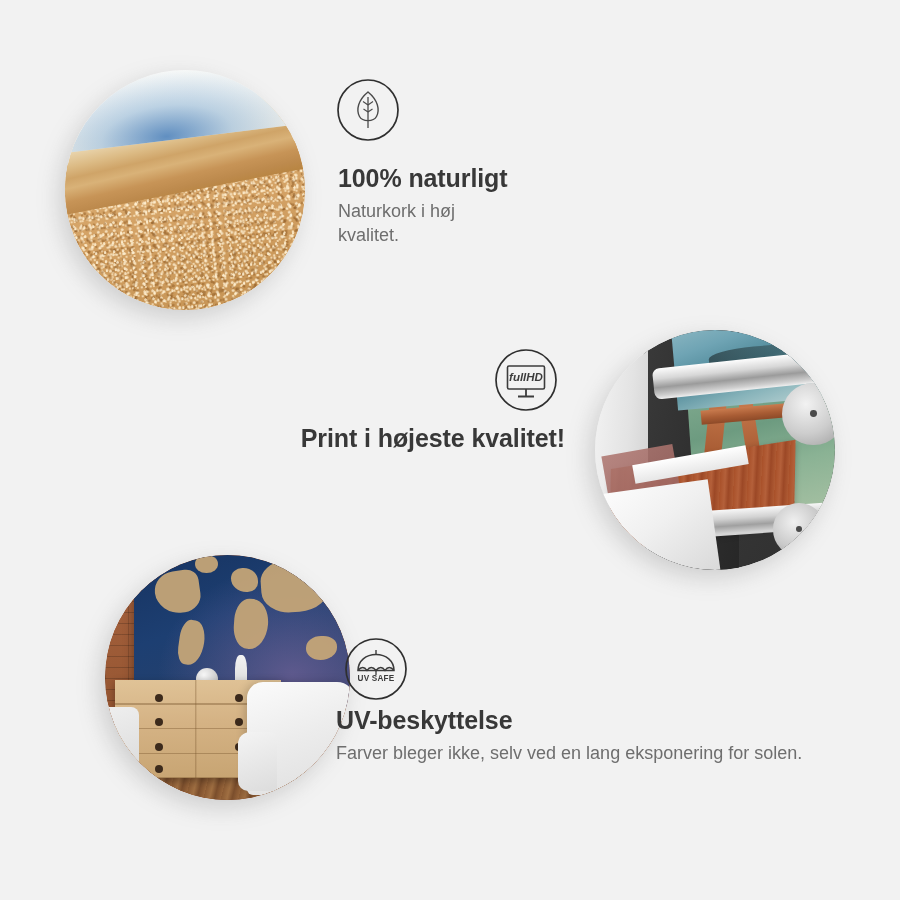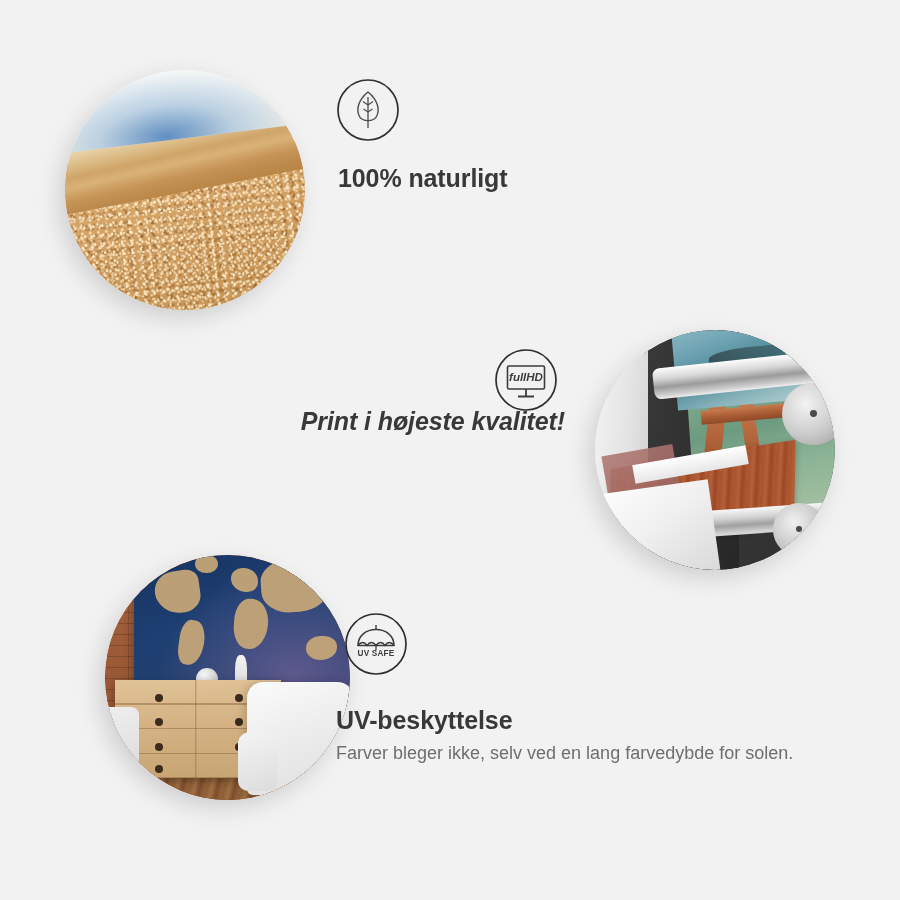--- a/index.html
+++ b/index.html
@@ -271,28 +271,28 @@
     font-size: 18px;
     color: #6e6e6e;
     margin: 6px 0 0 0;
     line-height: 1.36;
   }
   .align-right { text-align: right; }
 
   
   #text-natural { left: 338px; top: 163px; }
   
-  #text-print   { left: 140px; top: 406px; width: 425px; font-style: italic; }
+  #text-print   { left: 140px; top: 423px; width: 425px; }
   #text-print .subline { white-space: nowrap; }
   
   #text-uv      { left: 336px; top: 705px; width: 470px; }
 
   #icon-leaf   { left: 336px; top: 78px; }
   #icon-fullhd { left: 494px; top: 348px; }
-  #icon-uv     { left: 344px; top: 612px; }
+  #icon-uv     { left: 344px; top: 637px; }
 </style>
 </head>
 <body>
 
 <div class="stage">
 
   <div class="feature">
 
     <div class="photo-circle" id="photo-cork">
       <div class="photo-inner">
@@ -306,20 +306,21 @@
       <svg viewBox="0 0 64 64" fill="none" xmlns="http://www.w3.org/2000/svg">
         <circle cx="32" cy="32" r="30" stroke="#2f2f2f" stroke-width="1.7" fill="none"></circle>
         <path d="M32 14 C22 22 20 32 23.5 38.5 C26.5 44 37.5 44 40.5 38.5 C44 32 42 22 32 14 Z" stroke="#4a4a4a" stroke-width="1.4" fill="none"></path>
         <path d="M32 19 L32 50" stroke="#4a4a4a" stroke-width="1.3"></path>
         <path d="M32 27 L27 23.5 M32 27 L37 23.5 M32 34 L27.5 31 M32 34 L36.5 31" stroke="#4a4a4a" stroke-width="1.1"></path>
       </svg>
     </div>
 
     <div class="txt" id="text-natural">
       <p class="headline">100% naturligt</p>
+      <p class="subline">Naturkork i høj kvalitet.</p>
     </div>
   </div>
 
   <div class="feature">
 
     <div class="photo-circle" id="photo-printer">
       <div class="photo-inner">
         <div class="pr-bg"></div>
         <div class="pr-dark"></div>
         <div class="pr-panel-left"></div>
@@ -393,17 +394,17 @@
         <path d="M32 13 L32 17.5" stroke="#3c3c3c" stroke-width="1.4"></path>
         <path d="M14 33.5 C14 23.8 22 17.5 32 17.5 C42 17.5 50 23.8 50 33.5 Z" stroke="#3c3c3c" stroke-width="1.5" fill="none"></path>
         <path d="M14 33.5 C17 29.5 20.5 29.5 23 33.5 C25.5 29.5 29 29.5 32 33.5 C35 29.5 38.5 29.5 41 33.5 C43.5 29.5 47 29.5 50 33.5" stroke="#3c3c3c" stroke-width="1.4" fill="none"></path>
         <path d="M32 33.5 L32 38" stroke="#3c3c3c" stroke-width="1.3"></path>
         <text x="32" y="43.8" text-anchor="middle" font-family="'Liberation Sans', sans-serif" font-size="8.2" font-weight="bold" letter-spacing="0.2" fill="#3c3c3c">UV SAFE</text>
       </svg>
     </div>
 
     <div class="txt" id="text-uv">
       <p class="headline">UV-beskyttelse</p>
-      <p class="subline">Farver bleger ikke, selv ved en lang farvedybde for solen.</p>
+      <p class="subline">Farver bleger ikke, selv ved en lang eksponering for solen.</p>
     </div>
   </div>
 
 </div>
 
 </body></html>

